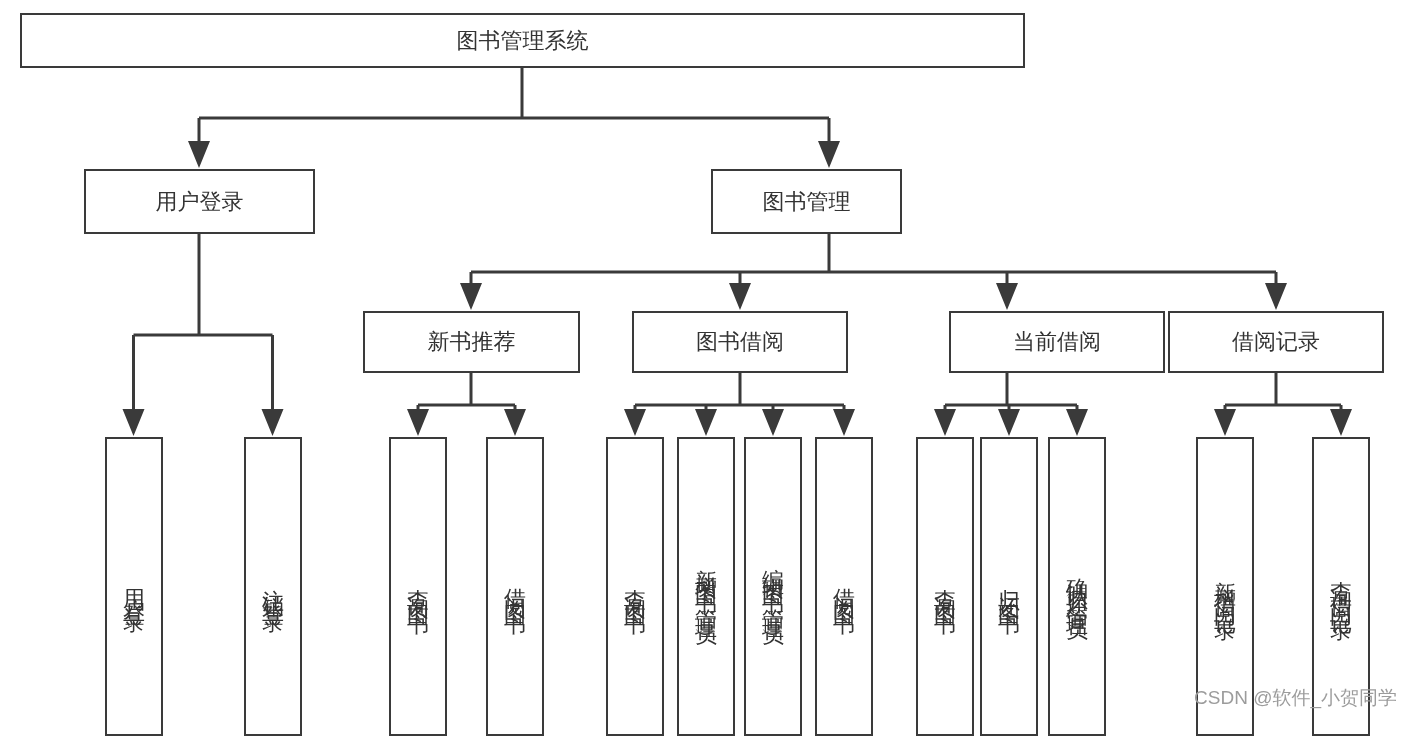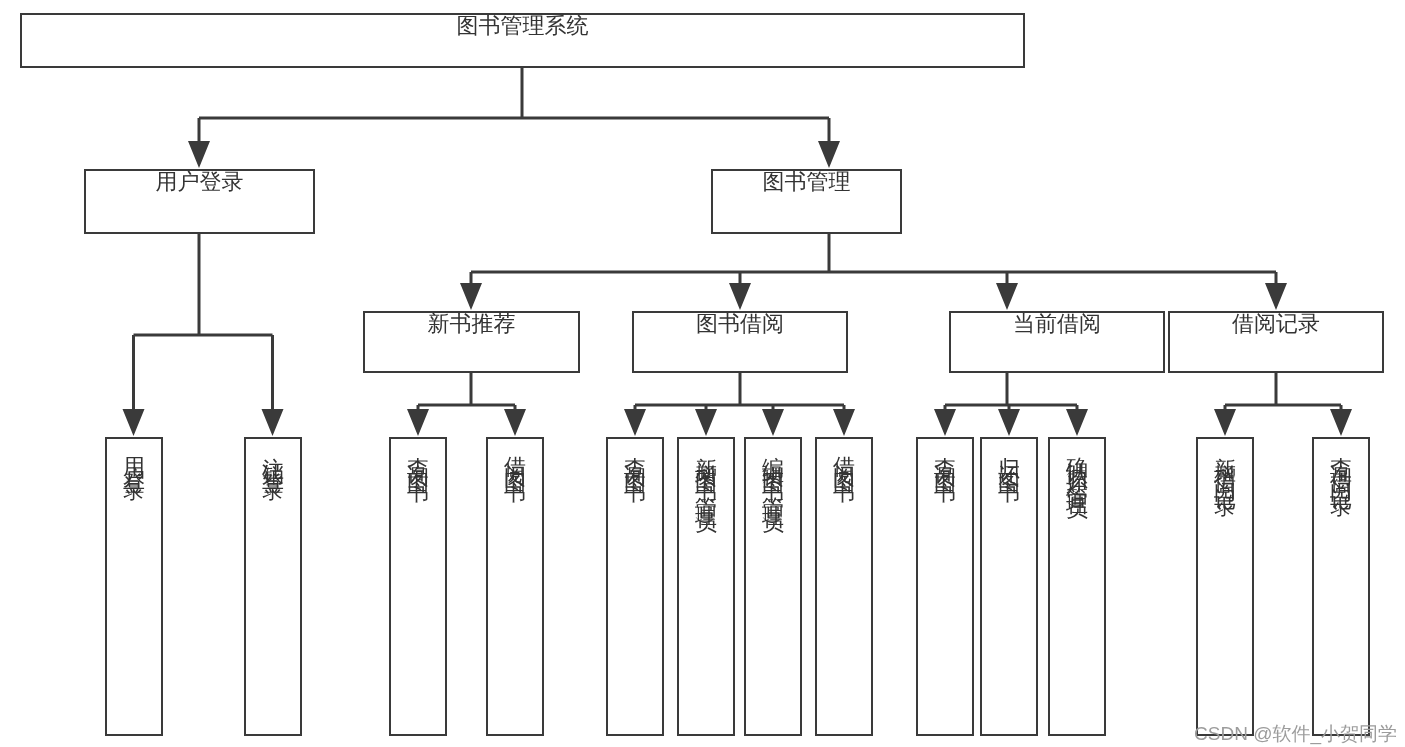--- a/index.html
+++ b/index.html
@@ -15,21 +15,21 @@
     position: absolute;
     left: 0; top: 0;
     width: 1405px; height: 747px;
   }
   .box {
     position: absolute;
     box-sizing: border-box;
     border: 2.5px solid #3a3a3a;
     background: #ffffff;
     display: flex;
-    align-items: flex-start;
+    align-items: center;
     justify-content: center;
     color: #333333;
   }
   .hlabel {
     font-size: 22px;
     color: #333333;
     white-space: nowrap;
     line-height: 1;
   }
   .vlabel {
@@ -42,21 +42,20 @@
     white-space: nowrap;
   }
   .watermark {
     position: absolute;
     right: 8px;
     top: 685px;
     font-size: 19px;
     color: #9c9c9c;
     white-space: nowrap;
     z-index: 10;
-    margin-top: 36px;
   }
 </style>
 </head>
 <body>
 
 <div class="canvas">
 
   <svg class="connectors" viewBox="0 0 1405 747" xmlns="http://www.w3.org/2000/svg">
 
     <path d="M522 68 V118 M199 118 H829 M199 118 V141 M829 118 V141" stroke="#3a3a3a" stroke-width="3" fill="none"></path>

